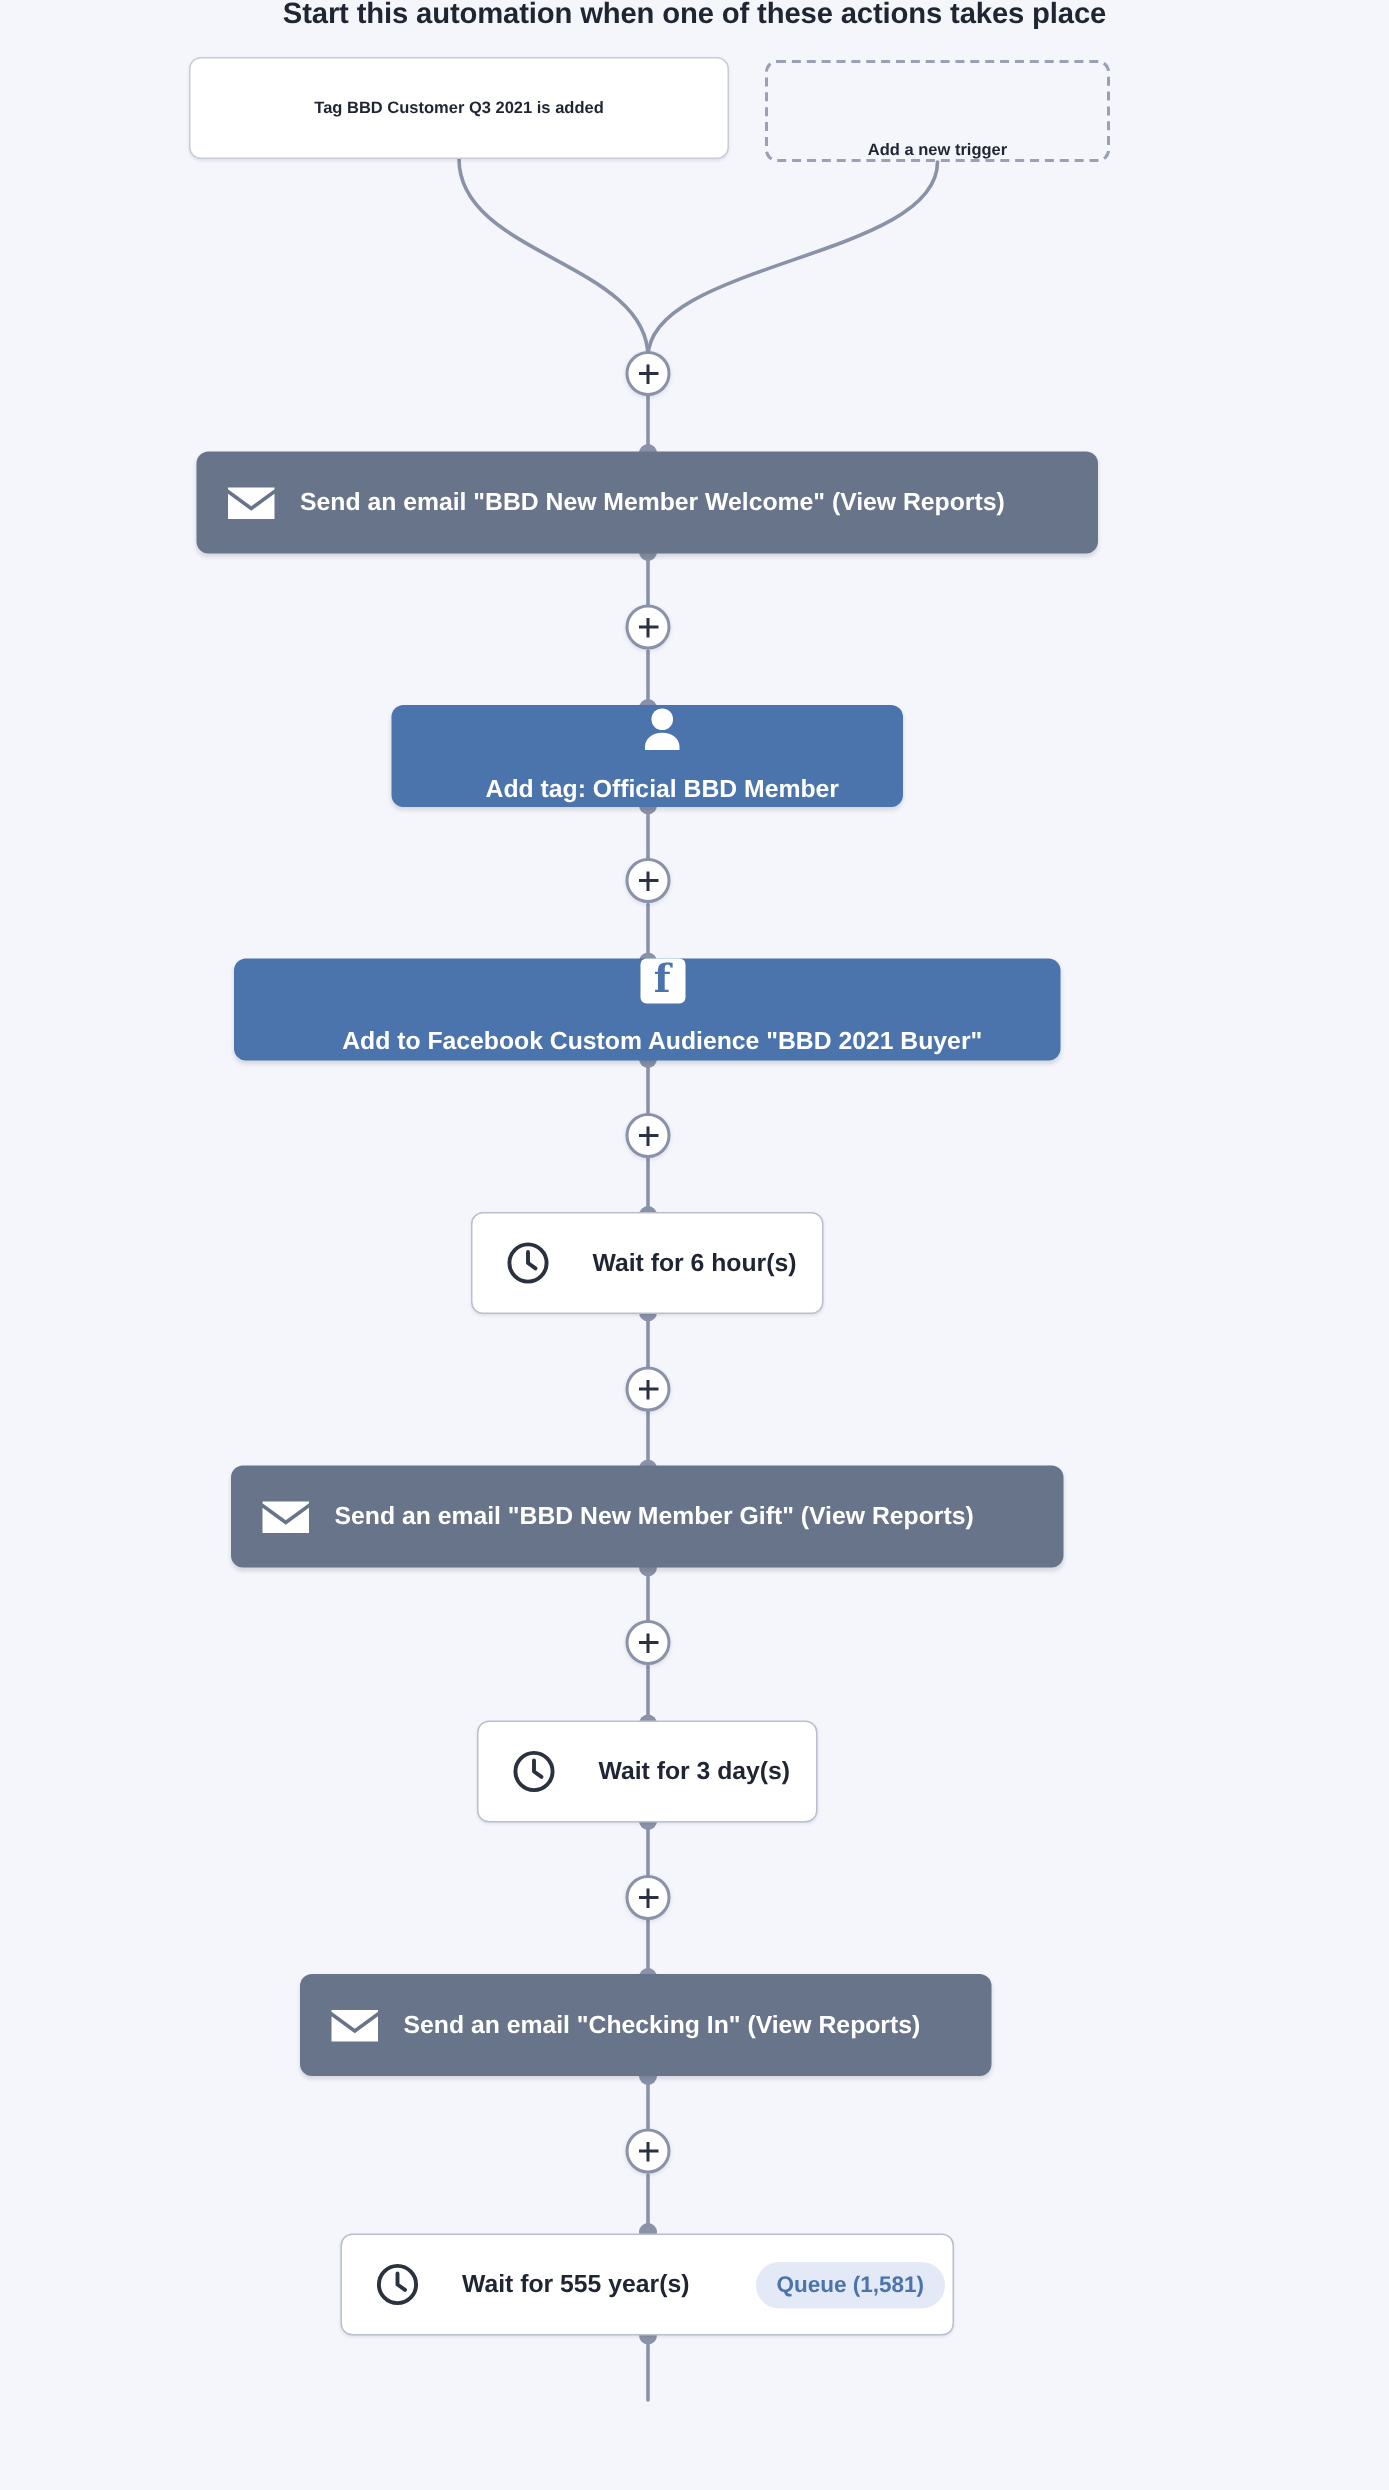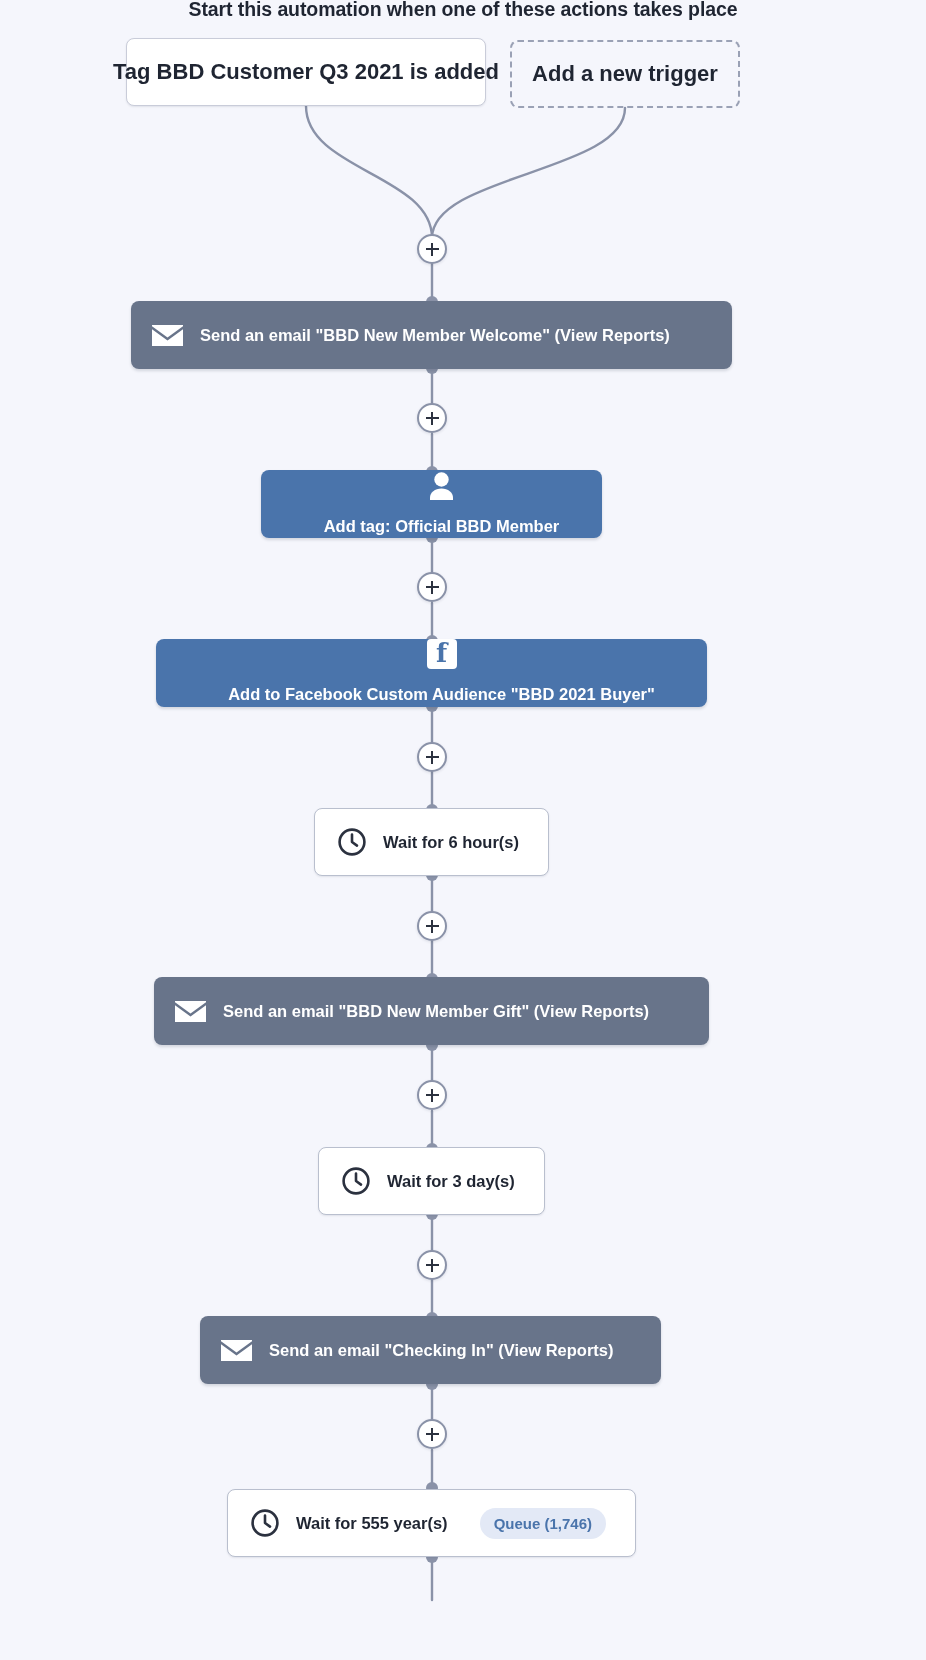--- a/index.html
+++ b/index.html
@@ -49,32 +49,33 @@
     z-index: 3;
     display: flex;
     align-items: center;
     border-radius: 8px;
   }
 
   
   .trigger {
     height: 68px;
     justify-content: center;
-    font-size: 22px;
+    font-size: 11px;
     font-weight: bold;
     color: #1f2532;
   }
   .trigger.solid {
     background: #ffffff;
     border: 1px solid #c9ccd9;
     box-shadow: 0 1px 2px rgba(40,48,70,.10);
   }
   .trigger.dashed {
     background: transparent;
     border: 2px dashed #9aa1b5;
+    align-items: flex-end;
   }
 
   
   .bar {
     height: 68px;
     padding-left: 20px;
     gap: 16px;
     color: #ffffff;
     font-size: 16.5px;
     font-weight: bold;
@@ -82,21 +83,21 @@
   }
   .bar.email { background: #68748a; }
   .bar.tag   { background: #4a74ab; }
   .bar.fb    { background: #4a74ab; flex-direction: column; }
 
   
   .wait {
     height: 68px;
     padding-left: 22px;
     padding-right: 22px;
-    gap: 16px;
+    gap: 28px;
     background: #ffffff;
     border: 1px solid #b9bfce;
     border-radius: 8px;
     color: #1f2532;
     font-size: 16.5px;
     font-weight: bold;
     box-shadow: 0 1px 2px rgba(40,48,70,.10);
   }
 
   .label { white-space: nowrap; }
@@ -281,16 +282,16 @@
     </svg>
     <span class="label">Send an email "Checking In" (View Reports)</span>
   </div>
 
   <div class="node wait" style="left:227px; top:1489px; width:409px;">
     <svg class="icon" width="30" height="30" viewBox="0 0 30 30">
       <circle cx="15" cy="15" r="12.4" fill="none" stroke="#2b313f" stroke-width="2.6"></circle>
       <path d="M15 7.6 V15 L20 18.6" fill="none" stroke="#2b313f" stroke-width="2.6" stroke-linecap="round" stroke-linejoin="round"></path>
     </svg>
     <span class="label">Wait for 555 year(s)</span>
-    <span class="queue-pill">Queue (1,746)</span>
+    <span class="queue-pill">Queue (1,581)</span>
   </div>
 
 </div>
 
 </body></html>

